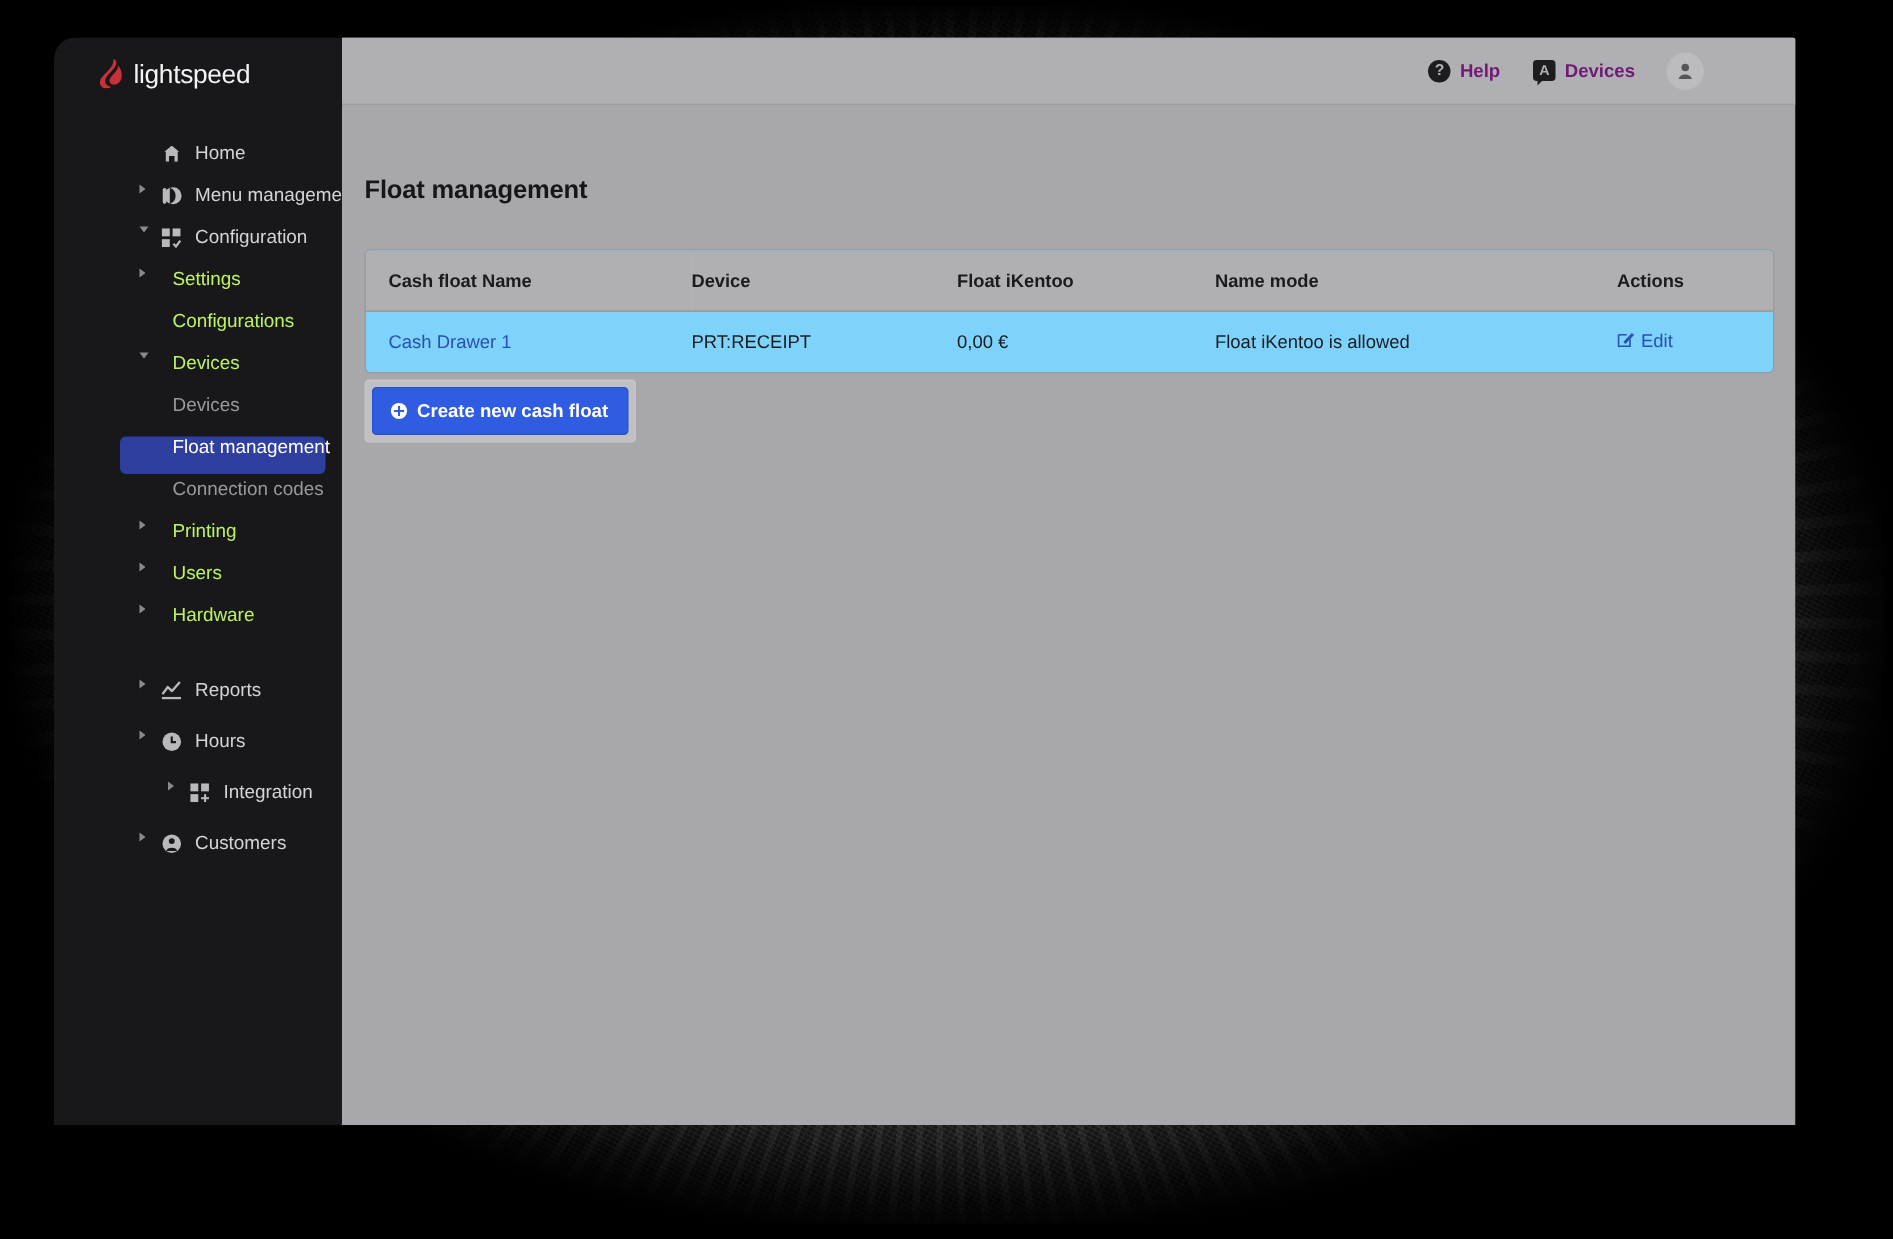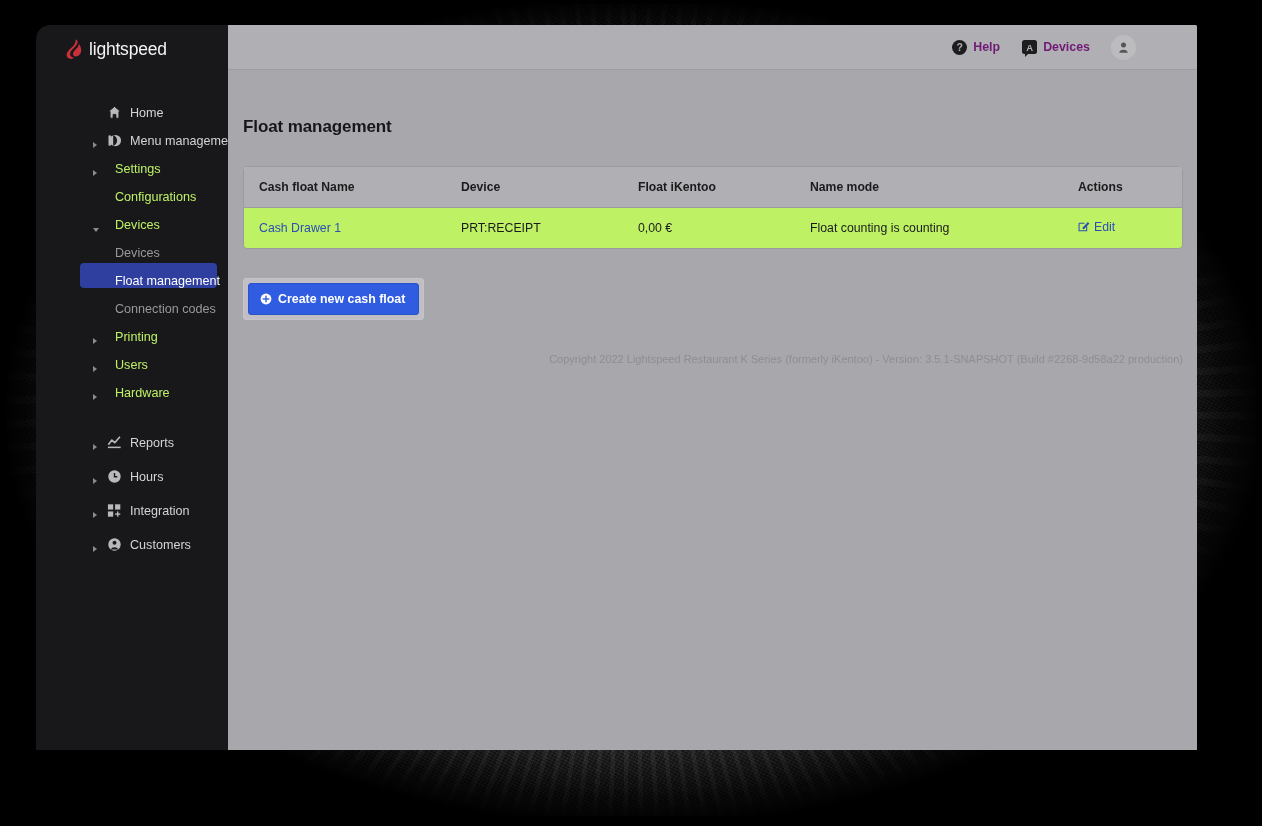--- a/index.html
+++ b/index.html
@@ -85,21 +85,21 @@
     color: #f3f3f4;
     font-size: 17.5px;
     letter-spacing: -0.2px;
     font-weight: 400;
   }
 
   .nav { margin-top: 22px; }
 
   .nav-item {
     display: flex;
-    align-items: flex-end;
+    align-items: flex-start;
     height: 25px;
     margin-bottom: 3px;
     position: relative;
     cursor: pointer;
   }
   .nav-item.lvl1 { padding-left: 54px; }
   .nav-item.lvl1.has-icon { padding-left: 0; }
   .caret {
     position: absolute;
     width: 0; height: 0;
@@ -241,21 +241,21 @@
     margin: 0;
     padding: 47px 0 0 0;
     letter-spacing: -0.1px;
   }
 
   .card {
     margin-top: 29px;
     border: 1px solid #9b9b9f;
     border-radius: 4px;
     overflow: hidden;
-    background: #bef264;
+    background: #7dd3fc;
   }
   table {
     width: 100%;
     border-collapse: collapse;
   }
   thead th {
     text-align: left;
     font-size: 12.2px;
     font-weight: 700;
     color: #1b1b1e;
@@ -282,21 +282,21 @@
   .edit-link {
     color: #2b4fb5;
     font-size: 12.3px;
     display: inline-flex;
     cursor: pointer;
     text-decoration: none;
   }
   .edit-icon { width: 12px; height: 12px; margin-right: 4px; }
 
   .btn-wrap {
-    margin-top: 29px;
+    margin-top: 4px;
     display: inline-block;
     padding: 4px;
     border: 1px solid #c5c5c9;
     background: #c0c0c4;
     border-radius: 3px;
   }
   .btn-primary {
     background: #2f5ce0;
     border: 1px solid #2a52c9;
     border-radius: 3px;
@@ -357,20 +357,32 @@
             <svg width="15" height="15" viewBox="0 0 16 16">
                 <circle cx="9" cy="8" r="6" fill="#b9b9bd"></circle>
                 <path d="M6.2 2.6 a6 6 0 0 0 0 10.8 Z" fill="#b9b9bd"></path>
                 <rect x="1.6" y="2.4" width="2.6" height="11.2" rx="1.2" fill="#b9b9bd"></rect>
                 <path d="M6.6 2.3 a6 6 0 0 1 0 11.4 z" fill="#18181b"></path>
               </svg>
           </span>
           <span class="nav-label">Menu management</span>
         </div>
 
+        <div class="nav-item lvl1 has-icon">
+          <span class="caret open"></span>
+          <span class="nav-icon">
+            <svg width="15" height="15" viewBox="0 0 16 16">
+              <rect x="1" y="1.4" width="5.6" height="5.6" fill="#b9b9bd"></rect>
+              <rect x="8.6" y="1.4" width="5.6" height="5.6" fill="#b9b9bd"></rect>
+              <rect x="1" y="9" width="5.6" height="5.6" fill="#b9b9bd"></rect>
+              <path d="M9.2 12.2 l1.8 2 l3.1 -4.2" stroke="#b9b9bd" stroke-width="1.6" fill="none"></path>
+            </svg>
+          </span>
+          <span class="nav-label">Configuration</span>
+        </div>
 
         <div class="nav-item lvl2">
           <span class="caret sub"></span>
           <span class="nav-label">Settings</span>
         </div>
 
         <div class="nav-item lvl2">
           <span class="nav-label">Configurations</span>
         </div>
 
@@ -423,21 +435,21 @@
           <span class="caret"></span>
           <span class="nav-icon">
             <svg width="15" height="15" viewBox="0 0 16 16">
                 <circle cx="8" cy="8" r="6.6" fill="#b9b9bd"></circle>
                 <path d="M8 4.2 V8.3 H11" stroke="#18181b" stroke-width="1.5" fill="none"></path>
               </svg>
           </span>
           <span class="nav-label">Hours</span>
         </div>
 
-        <div class="nav-item lvl1 has-icon" style="margin-bottom:9px;">
+        <div class="nav-item lvl1 has-icon" style="margin-bottom:9px;margin-left:19px;">
           <span class="caret"></span>
           <span class="nav-icon">
             <svg width="15" height="15" viewBox="0 0 16 16">
               <rect x="1" y="1.4" width="5.6" height="5.6" fill="#b9b9bd"></rect>
               <rect x="8.6" y="1.4" width="5.6" height="5.6" fill="#b9b9bd"></rect>
               <rect x="1" y="9" width="5.6" height="5.6" fill="#b9b9bd"></rect>
               <rect x="10.7" y="9" width="1.5" height="5.6" fill="#b9b9bd"></rect>
               <rect x="8.6" y="11.1" width="5.6" height="1.5" fill="#b9b9bd"></rect>
             </svg>
           </span>
@@ -494,21 +506,21 @@
                 <th class="c5">Actions</th>
               </tr>
             </thead>
             <tbody>
               <tr>
                 <td class="c1">
                   <a class="link">Cash Drawer 1</a>
                 </td>
                 <td class="c2">PRT:RECEIPT</td>
                 <td class="c3">0,00 €</td>
-                <td class="c4">Float counting is counting</td>
+                <td class="c4">Float iKentoo is allowed</td>
                 <td class="c5">
                   <span class="edit-link">
                     <svg class="edit-icon" viewBox="0 0 16 16">
                       <path d="M1.4 4.2 h7.2 M1.4 4.2 v10.2 h10.2 V8.2" stroke="#2b4fb5" stroke-width="1.4" fill="none"></path>
                       <path d="M5.6 10.6 l7.6 -8.0 l2.0 1.9 l-7.6 8.0 z" fill="#2b4fb5"></path>
                     </svg>
                     <span>Edit</span>
                   </span>
                 </td>
               </tr>
@@ -520,18 +532,17 @@
           <button class="btn-primary">
             <svg class="plus-circle" viewBox="0 0 16 16">
               <circle cx="8" cy="8" r="7.2" fill="#ffffff"></circle>
               <rect x="7.1" y="3.5" width="1.8" height="9" fill="#2f5ce0"></rect>
               <rect x="3.5" y="7.1" width="9" height="1.8" fill="#2f5ce0"></rect>
             </svg>
             <span>Create new cash float</span>
           </button>
         </div>
 
-        <div class="footer">Copyright 2022 Lightspeed Restaurant K Series (formerly iKentoo) - Version: 3.5.1-SNAPSHOT (Build #2268-9d58a22 production)</div>
 
       </div>
     </section>
   </div>
 </div>
 
 </body></html>

